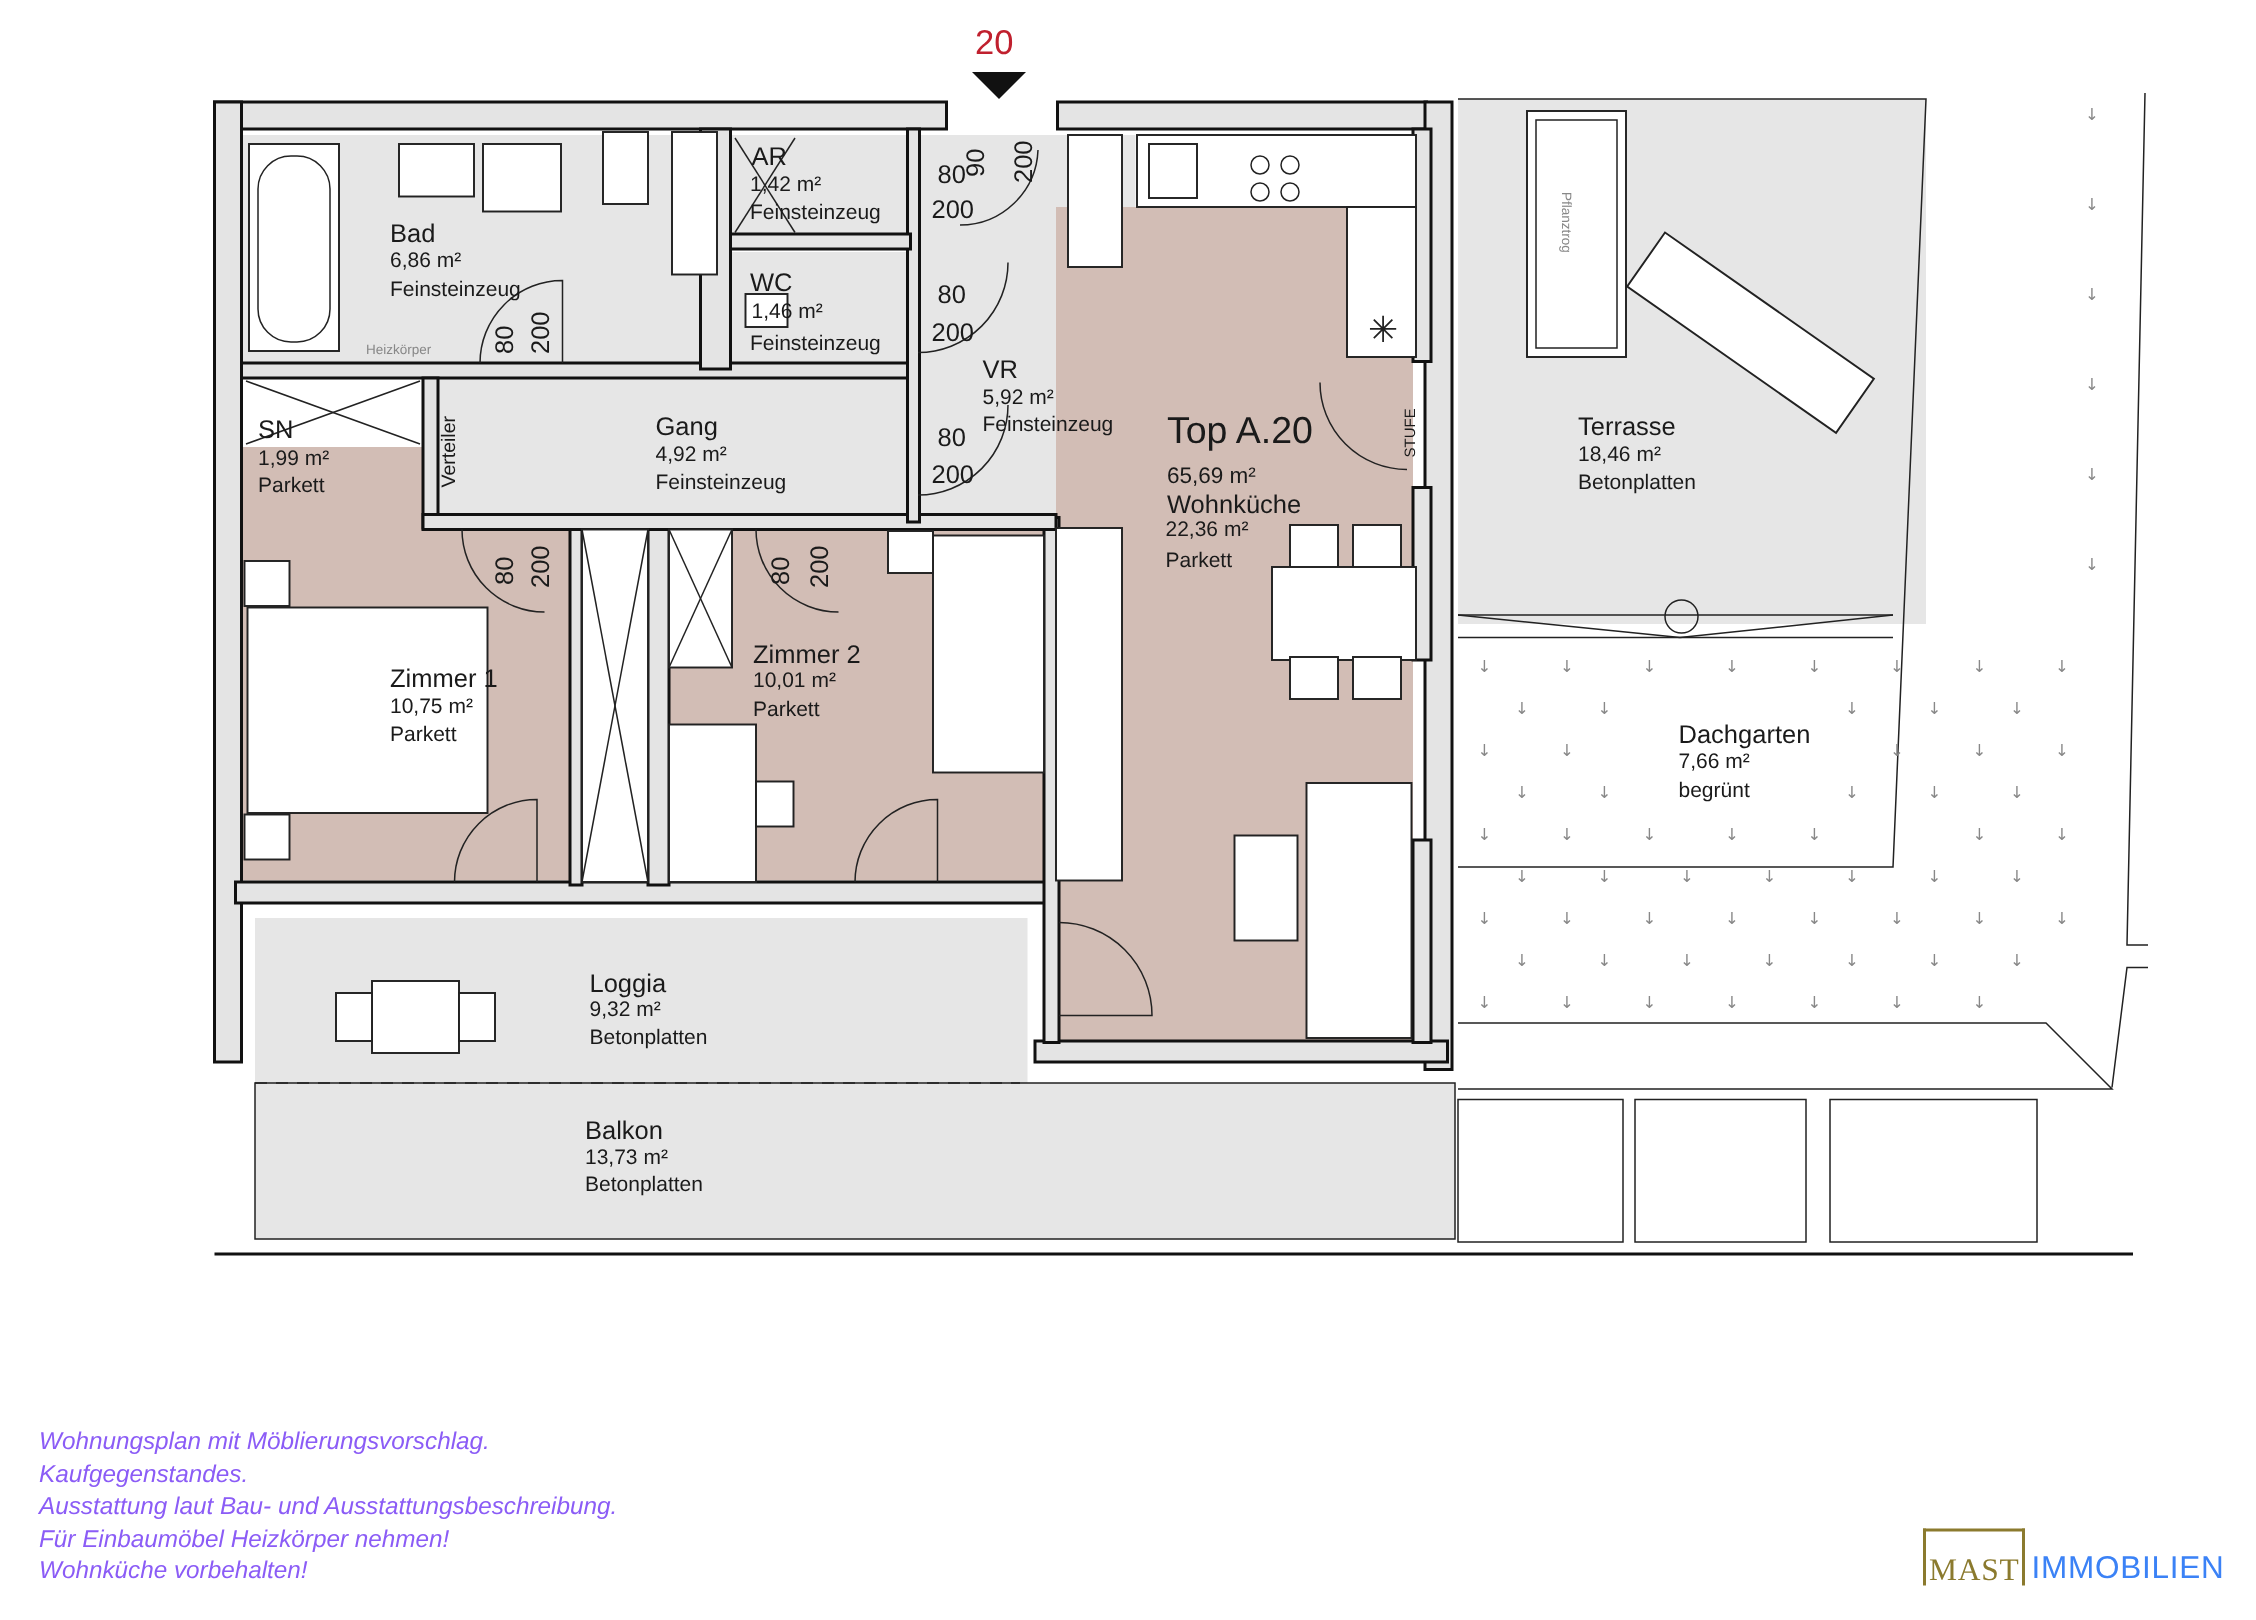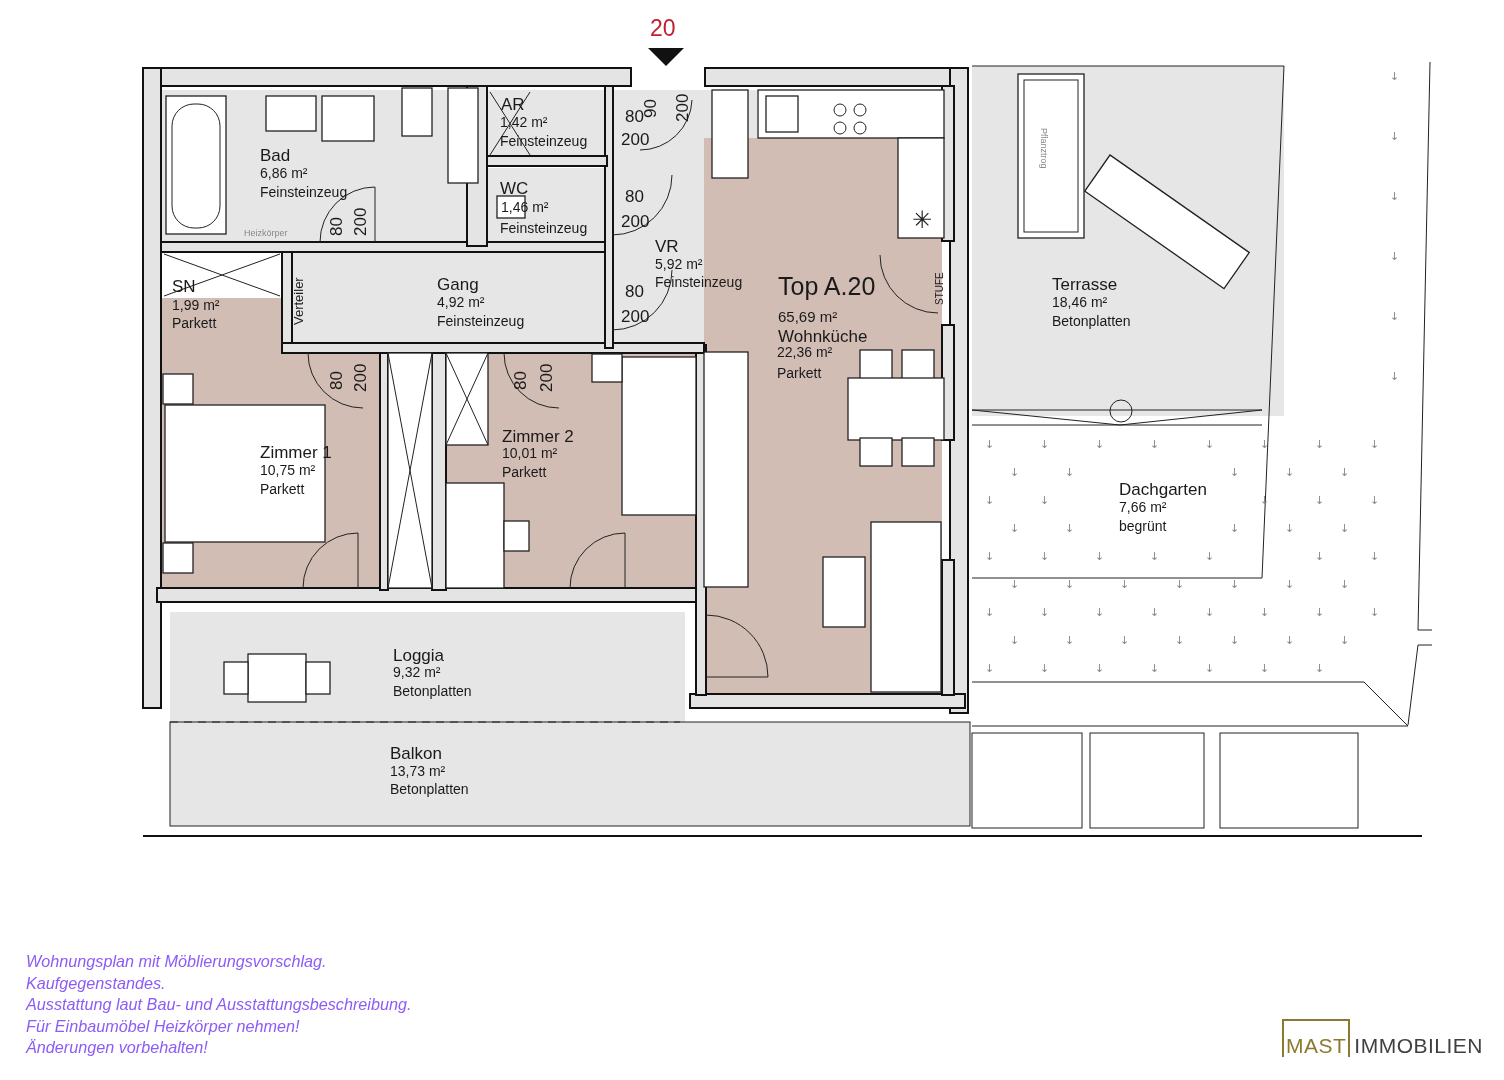--- a/index.html
+++ b/index.html
@@ -14,22 +14,22 @@
   .small{font-family:"Liberation Sans",sans-serif;font-size:9px;fill:#888;}
   .wall{fill:#e4e4e4;stroke:#111;stroke-width:2;}
   .floor-tile{fill:#e6e6e6;}
   .floor-wood{fill:#d2bdb5;}
   .furn{fill:#fff;stroke:#222;stroke-width:1.3;}
   .thin{fill:none;stroke:#222;stroke-width:1;}
   .grass{font-size:11px;fill:#888;font-family:"DejaVu Sans",sans-serif;}
   .note{position:absolute;left:26px;top:951px;font-style:italic;font-size:16.2px;line-height:21.6px;color:#8b5cf6;}
   .note div{white-space:nowrap;}
   .logo{position:absolute;left:1282px;top:1013px;height:44px;display:flex;align-items:flex-end;}
-  .logo .box{border-top:2px solid #8b7a2e;border-left:2px solid #8b7a2e;border-right:2px solid #8b7a2e;padding:14px 2px 0 2px;color:#8b7a2e;font-size:21px;letter-spacing:0.5px;line-height:22px;height:22px;border-bottom:none;}
-  .logo .rest{color:#404040;font-size:21px;letter-spacing:0.5px;line-height:22px;padding-left:4px;}
+  .logo .box{border-top:2px solid #8b7a2e;border-left:2px solid #8b7a2e;border-right:2px solid #8b7a2e;padding:14px 2px 0 2px;color:#8b7a2e;font-size:21px;letter-spacing:0.5px;line-height:22px;height:22px;border-bottom:none;font-family:Liberation Serif, serif;}
+  .logo .rest{color:#3b82f6;font-size:21px;letter-spacing:0.5px;line-height:22px;padding-left:4px;}
 </style>
 </head>
 <body>
 
 <svg id="plan" viewBox="0 0 1504 1080" xmlns="http://www.w3.org/2000/svg">
 
   <g>
     <rect class="floor-tile" x="170" y="722" width="800" height="104"></rect>
     <rect class="floor-tile" x="170" y="612" width="515" height="110"></rect>
     <rect class="floor-tile" x="972" y="66" width="312" height="350"></rect>
@@ -312,19 +312,19 @@
   <text class="lbl" font-size="13" transform="translate(303,325) rotate(-90)">Verteiler</text>
   <text class="lbl" font-size="10" transform="translate(943,305) rotate(-90)">STUFE</text>
   <text class="small" font-size="9" transform="translate(1041,128) rotate(90)">Pflanztrog</text>
 </svg>
 
 <div class="note">
   <div>Wohnungsplan mit Möblierungsvorschlag.</div>
   <div>Kaufgegenstandes.</div>
   <div>Ausstattung laut Bau- und Ausstattungsbeschreibung.</div>
   <div>Für Einbaumöbel Heizkörper nehmen!</div>
-  <div>Änderungen vorbehalten!</div>
+  <div>Wohnküche vorbehalten!</div>
 </div>
 
 <div class="logo">
   <span class="box">MAST</span>
   <span class="rest">IMMOBILIEN</span>
 </div>
 
 </body></html>

